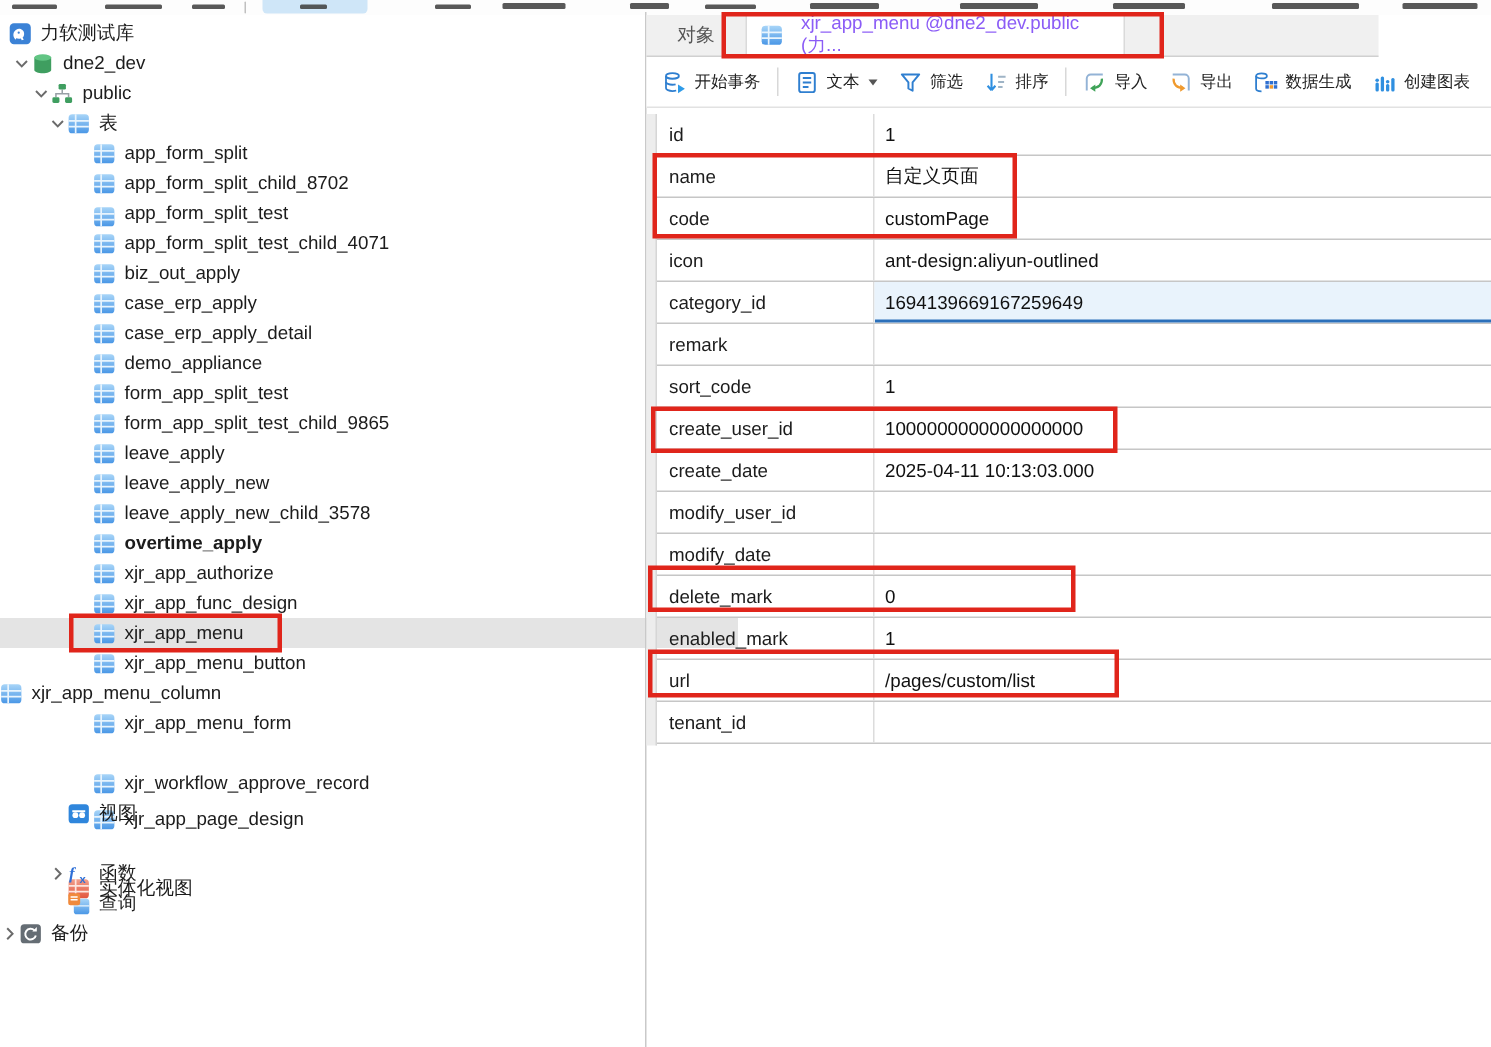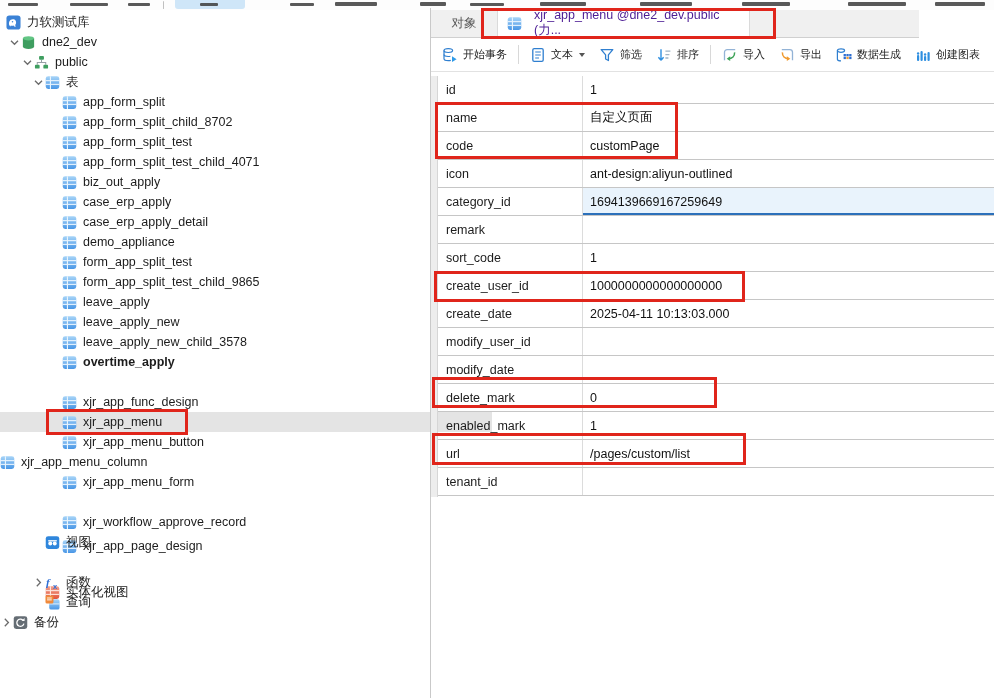--- a/index.html
+++ b/index.html
@@ -21,21 +21,21 @@
   .nicon{width:15px;height:15px;margin-right:6px;flex:none;display:flex;align-items:center;justify-content:center;}
   .tree-label{line-height:20px;}
   
   #vdiv{position:absolute;left:430px;top:8px;width:1px;height:690px;background:#c9c9c9;}
   
   #tabbar{position:absolute;left:431px;top:10px;width:488px;height:28px;background:#f0f0f0;
     border-bottom:1px solid #d0d0d0;display:flex;align-items:stretch;box-sizing:border-box;}
   #tab-object{width:66px;display:flex;align-items:center;justify-content:center;font-size:12.5px;
     color:#555;border-right:1px solid #dadada;}
   #tab-active{width:233px;background:#fff;border-right:1px solid #dadada;display:flex;align-items:center;
-    gap:6px;padding:0 9px;font-size:12.5px;color:#4c1d95;overflow:hidden;}
+    gap:6px;padding:0 9px;font-size:12.5px;color:#8b5cf6;overflow:hidden;}
   
   #toolbar{position:absolute;left:431px;top:38px;width:563px;height:34px;background:#fff;
     border-bottom:1px solid #e2e2e2;display:flex;align-items:center;padding-left:4px;box-sizing:border-box;}
   .tbtn{display:inline-flex;align-items:center;gap:5px;font-size:11px;color:#222;padding:0 7px;height:26px;border-radius:3px;}
   .tsep{width:1px;height:19px;background:#d8d8d8;margin:0 4px;flex:none;}
   .ticon16{width:16px;height:16px;display:inline-flex;flex:none;}
   .caret{width:0;height:0;border-left:3.5px solid transparent;border-right:3.5px solid transparent;
     border-top:4px solid #555;margin-left:1px;}
   
   #grid-strip{position:absolute;left:431px;top:76px;width:6px;height:421px;background:#ededed;border-right:1px solid #d6d6d6;}
@@ -160,21 +160,21 @@
       <span class="nicon">
         <svg width="15" height="15" viewBox="0 0 16 16">
           <rect x="0.8" y="1.2" width="14.4" height="13.6" rx="2.6" fill="url(#tg)"></rect>
           <line x1="0.8" y1="6" x2="15.2" y2="6" stroke="#e8f4fd" stroke-width="1.2"></line>
           <line x1="0.8" y1="10" x2="15.2" y2="10" stroke="#e8f4fd" stroke-width="1.2"></line>
           <line x1="5.8" y1="1.2" x2="5.8" y2="14.8" stroke="#e8f4fd" stroke-width="1.2"></line>
         </svg>
       </span>
       <span class="tree-label">app_form_split_child_8702</span>
     </div>
-    <div class="tree-row" style="top: 122px; padding-left: 62px;">
+    <div class="tree-row" style="top: 122px; padding-left: 62px; align-items: flex-end;">
       <span class="nicon">
         <svg width="15" height="15" viewBox="0 0 16 16">
           <rect x="0.8" y="1.2" width="14.4" height="13.6" rx="2.6" fill="url(#tg)"></rect>
           <line x1="0.8" y1="6" x2="15.2" y2="6" stroke="#e8f4fd" stroke-width="1.2"></line>
           <line x1="0.8" y1="10" x2="15.2" y2="10" stroke="#e8f4fd" stroke-width="1.2"></line>
           <line x1="5.8" y1="1.2" x2="5.8" y2="14.8" stroke="#e8f4fd" stroke-width="1.2"></line>
         </svg>
       </span>
       <span class="tree-label">app_form_split_test</span>
     </div>
@@ -291,20 +291,31 @@
     <div class="tree-row" style="top: 342px; padding-left: 62px; font-weight: bold;">
       <span class="nicon">
         <svg width="15" height="15" viewBox="0 0 16 16">
           <rect x="0.8" y="1.2" width="14.4" height="13.6" rx="2.6" fill="url(#tg)"></rect>
           <line x1="0.8" y1="6" x2="15.2" y2="6" stroke="#e8f4fd" stroke-width="1.2"></line>
           <line x1="0.8" y1="10" x2="15.2" y2="10" stroke="#e8f4fd" stroke-width="1.2"></line>
           <line x1="5.8" y1="1.2" x2="5.8" y2="14.8" stroke="#e8f4fd" stroke-width="1.2"></line>
         </svg>
       </span>
       <span class="tree-label">overtime_apply</span>
+    </div>
+    <div class="tree-row" style="top: 362px; padding-left: 62px;">
+      <span class="nicon">
+        <svg width="15" height="15" viewBox="0 0 16 16">
+          <rect x="0.8" y="1.2" width="14.4" height="13.6" rx="2.6" fill="url(#tg)"></rect>
+          <line x1="0.8" y1="6" x2="15.2" y2="6" stroke="#e8f4fd" stroke-width="1.2"></line>
+          <line x1="0.8" y1="10" x2="15.2" y2="10" stroke="#e8f4fd" stroke-width="1.2"></line>
+          <line x1="5.8" y1="1.2" x2="5.8" y2="14.8" stroke="#e8f4fd" stroke-width="1.2"></line>
+        </svg>
+      </span>
+      <span class="tree-label">xjr_app_authorize</span>
     </div>
     <div class="tree-row" style="top: 382px; padding-left: 62px;">
       <span class="nicon">
         <svg width="15" height="15" viewBox="0 0 16 16">
           <rect x="0.8" y="1.2" width="14.4" height="13.6" rx="2.6" fill="url(#tg)"></rect>
           <line x1="0.8" y1="6" x2="15.2" y2="6" stroke="#e8f4fd" stroke-width="1.2"></line>
           <line x1="0.8" y1="10" x2="15.2" y2="10" stroke="#e8f4fd" stroke-width="1.2"></line>
           <line x1="5.8" y1="1.2" x2="5.8" y2="14.8" stroke="#e8f4fd" stroke-width="1.2"></line>
         </svg>
       </span>

